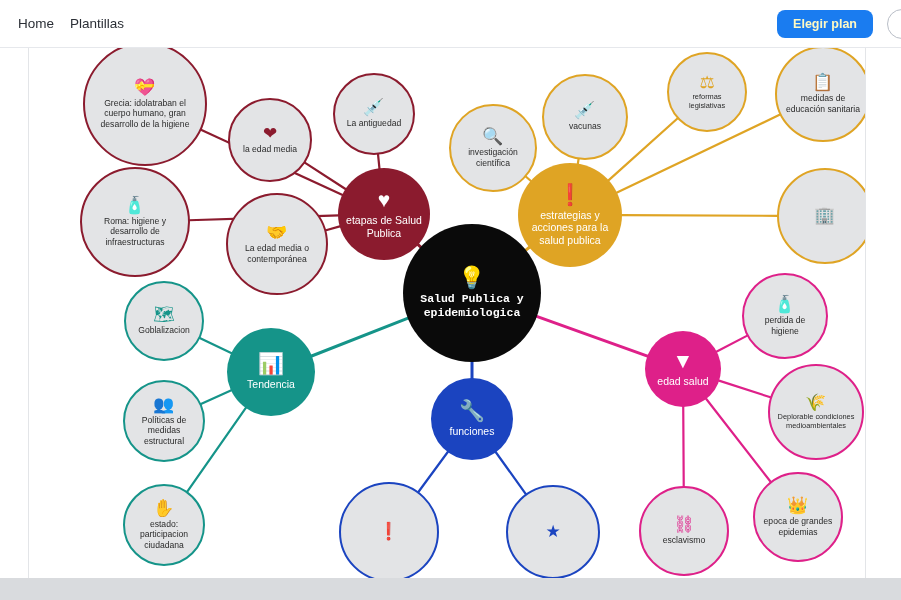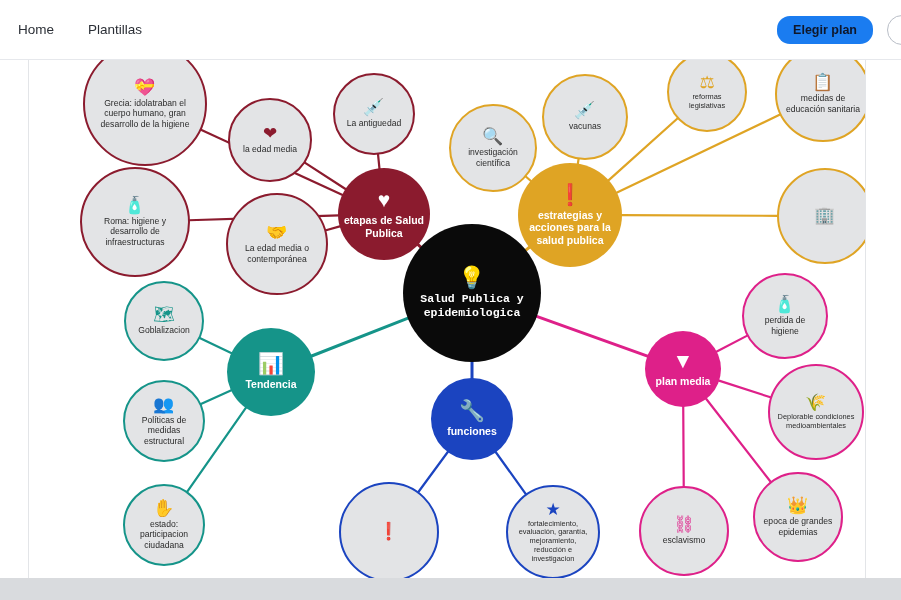--- a/index.html
+++ b/index.html
@@ -6,37 +6,37 @@
   html, body {
     width: 901px; height: 600px;
     background: #ffffff;
     font-family: "Liberation Sans", sans-serif;
     overflow: hidden;
   }
 
   
   .topbar {
     position: absolute; left: 0; top: 0;
-    width: 901px; height: 60px;
+    width: 901px; height: 48px;
     background: #ffffff;
     border-bottom: 1px solid #e6e8ec;
     display: flex; align-items: center;
     z-index: 40;
   }
   .nav-link {
     font-size: 13.5px; color: #2b2f36;
-    margin-left: 22px; padding: 4px 6px;
+    margin-left: 4px; padding: 4px 6px;
     cursor: pointer; white-space: nowrap;
   }
   .nav-link.first { margin-left: 12px; }
   .topbar-spacer { flex: 1 1 auto; }
   .plan-btn {
-    background: #1a7cf0; color: #0f172a;
+    background: #1a7cf0; color: #fef9c3;
     font-size: 12.5px; font-weight: 600;
-    border: none; border-radius: 13px;
+    border: none; border-radius: 8px;
     padding: 7px 16px; cursor: pointer;
     white-space: nowrap;
   }
   .avatar-circle {
     width: 30px; height: 30px; border-radius: 50%;
     border: 1.3px solid #b9bec7; background: #ffffff;
     margin-left: 14px; margin-right: -16px;
     flex: 0 0 auto;
   }
 
@@ -100,21 +100,21 @@
   
   .node.central {
     background: #0a0a0a;
     color: #ffffff;
   }
   .node.central .lbl { font-size: 11.5px; font-weight: 600; font-family: Liberation Mono, monospace; }
   .node.central .ico { font-size: 22px; }
 
   
   .node.hub { color: #ffffff; }
-  .node.hub .lbl { font-size: 10.5px; font-weight: 700; }
+  .node.hub .lbl { font-size: 10.5px; font-weight: 400; }
   .node.hub .ico { font-size: 21px; margin-bottom: 4px; }
 
   
   .node.leaf {
     background: #e3e4e6;
     color: #2b2b2b;
   }
   .node.leaf .lbl { font-size: 8.6px; font-weight: 400; }
   .node.leaf .ico { font-size: 17px; margin-bottom: 2px; }
   .node.leaf.tiny .lbl { font-size: 7.4px; }
@@ -221,21 +221,21 @@
           <div class="node leaf" style="left: 610px; top: 442px; width: 90px; height: 90px; background: rgb(227, 228, 230); border: 2px solid rgb(222, 32, 137);">
             <span class="ico" style="color: rgb(222, 32, 137);">⛓</span>
             <span class="lbl">esclavismo</span>
           </div>
           <div class="node leaf" style="left: 724px; top: 428px; width: 90px; height: 90px; background: rgb(227, 228, 230); border: 2px solid rgb(222, 32, 137);">
             <span class="ico" style="color: rgb(222, 32, 137);">👑</span>
             <span class="lbl">epoca de grandes epidemias</span>
           </div>
           <div class="node hub" style="left: 616px; top: 287px; width: 76px; height: 76px; background: rgb(222, 32, 137);">
             <span class="ico">▼</span>
-            <span class="lbl">plan media</span>
+            <span class="lbl">edad salud</span>
           </div>
           <div class="node leaf" style="left: 95px; top: 237px; width: 80px; height: 80px; background: rgb(227, 228, 230); border: 2px solid rgb(21, 148, 137);">
             <span class="ico" style="color: rgb(21, 148, 137);">🗺</span>
             <span class="lbl">Goblalizacion</span>
           </div>
           <div class="node leaf" style="left: 94px; top: 336px; width: 82px; height: 82px; background: rgb(227, 228, 230); border: 2px solid rgb(21, 148, 137);">
             <span class="ico" style="color: rgb(21, 148, 137);">👥</span>
             <span class="lbl">Políticas de medidas estructural</span>
           </div>
           <div class="node leaf" style="left: 94px; top: 440px; width: 82px; height: 82px; background: rgb(227, 228, 230); border: 2px solid rgb(21, 148, 137);">
@@ -244,21 +244,20 @@
           </div>
           <div class="node hub" style="left: 198px; top: 284px; width: 88px; height: 88px; background: rgb(21, 148, 137);">
             <span class="ico">📊</span>
             <span class="lbl">Tendencia</span>
           </div>
           <div class="node leaf tiny" style="left: 310px; top: 438px; width: 100px; height: 100px; background: rgb(227, 228, 230); border: 2px solid rgb(27, 68, 192);">
             <span class="ico" style="color: rgb(27, 68, 192);">❗</span>
           </div>
           <div class="node leaf tiny" style="left: 477px; top: 441px; width: 94px; height: 94px; background: rgb(227, 228, 230); border: 2px solid rgb(27, 68, 192);">
             <span class="ico" style="color: rgb(27, 68, 192);">★</span>
-            <span class="lbl">fortalecimiento, evaluación, garantía, mejoramiento, reducción e investigacion</span>
           </div>
           <div class="node hub" style="left: 402px; top: 334px; width: 82px; height: 82px; background: rgb(27, 68, 192);">
             <span class="ico">🔧</span>
             <span class="lbl">funciones</span>
           </div>
           <div class="node central" style="left: 374px; top: 180px; width: 138px; height: 138px; background: rgb(10, 10, 10);">
             <span class="ico">💡</span>
             <span class="lbl">Salud Publica y epidemiologica</span>
           </div>
         </div>

